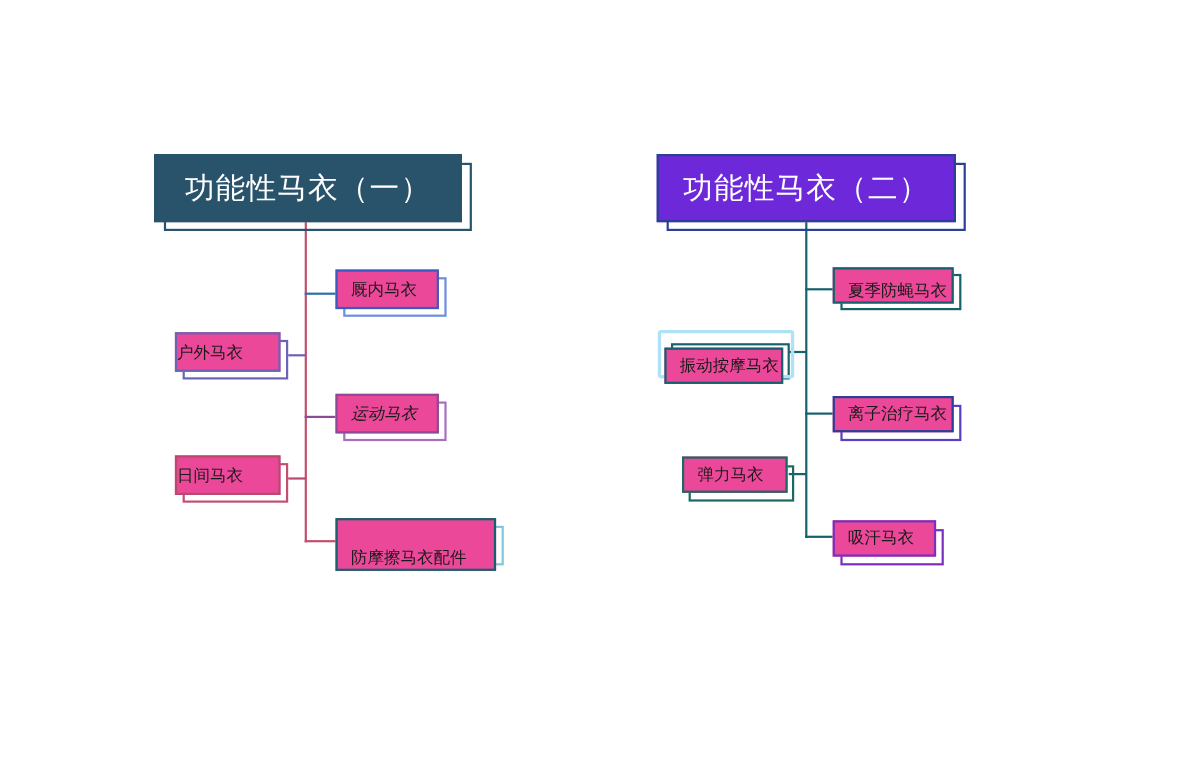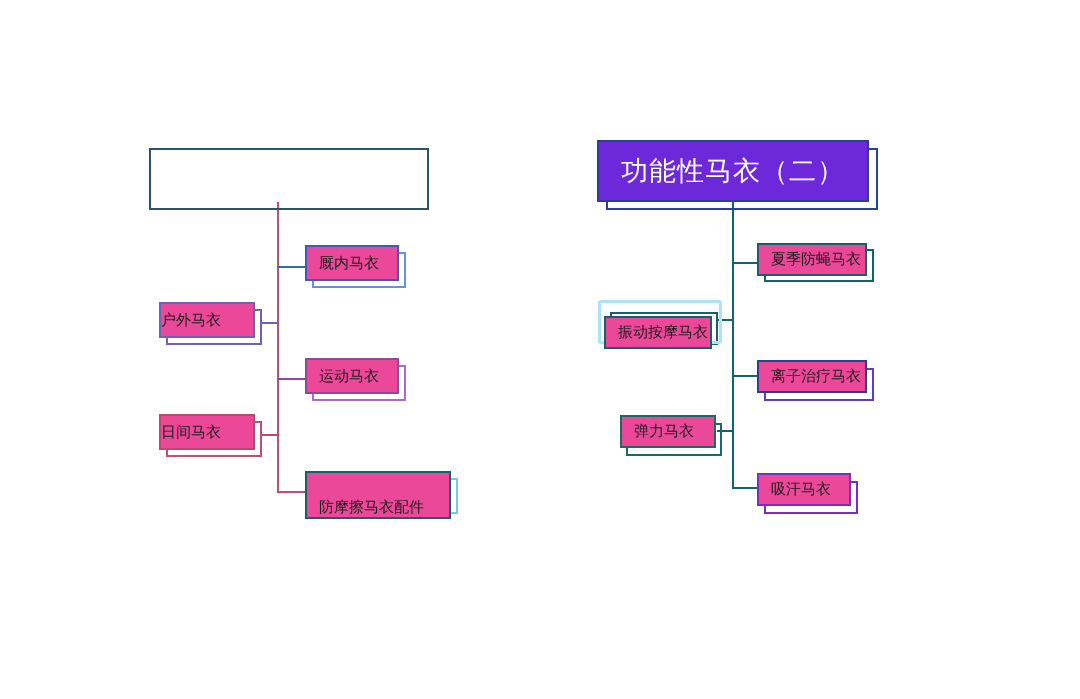--- a/index.html
+++ b/index.html
@@ -92,38 +92,41 @@
     text-align: left;
   }
 </style>
 </head>
 <body>
 
 <div id="canvas">
 
   <div class="title-shadow" style="left:149px; top:148px; width:280px; height:62px; border-color:#28536b;"></div>
 
+  <div class="title-node" style="left:140px; top:140px; width:280px; height:62px; background:#28536b; border-color:#28536b;">
+    <span class="label">功能性马衣（一）</span>
+  </div>
 
   <div class="line" style="left:277px; top:202px; width:2px; height:291px; background:#c0506f;"></div>
 
   <div class="line" style="left:277px; top:266px; width:28px; height:2px; background:#2f6ea8;"></div>
   <div class="shadow" style="left:312px; top:252px; width:94px; height:36px; border-color:#6b8ede;"></div>
   <div class="node" style="left:305px; top:245px; width:94px; height:36px; border-color:#3a5bbf;">
     <span class="label child-label">厩内马衣</span>
   </div>
 
   <div class="line" style="left:262px; top:322px; width:16px; height:2px; background:#6b64b5;"></div>
   <div class="shadow" style="left:166px; top:309px; width:96px; height:36px; border-color:#6b64b5;"></div>
   <div class="node" style="left:159px; top:302px; width:96px; height:36px; border-color:#6b64b5;">
     <span class="label child-label-center">户外马衣</span>
   </div>
 
   <div class="line" style="left:277px; top:378px; width:28px; height:2px; background:#8e4a96;"></div>
   <div class="shadow" style="left:312px; top:365px; width:94px; height:36px; border-color:#a86fc0;"></div>
-  <div class="node" style="left:305px; top:358px; width:94px; height:36px; border-color:#8e4a96;">
+  <div class="node" style="left:305px; top:358px; width:94px; height:36px; border-color:#8e4a96;font-style:italic;">
     <span class="label child-label">运动马衣</span>
   </div>
 
   <div class="line" style="left:262px; top:434px; width:16px; height:2px; background:#b94a6e;"></div>
   <div class="shadow" style="left:166px; top:421px; width:96px; height:36px; border-color:#c0506f;"></div>
   <div class="node" style="left:159px; top:414px; width:96px; height:36px; border-color:#b94a6e;">
     <span class="label child-label-center">日间马衣</span>
   </div>
 
   <div class="line" style="left:277px; top:491px; width:28px; height:2px; background:#c0506f;"></div>
@@ -135,21 +138,21 @@
   <div class="title-shadow" style="left:606px; top:148px; width:272px; height:62px; border-color:#2b3f94;"></div>
 
   <div class="title-node" style="left:597px; top:140px; width:272px; height:62px; background:#6d28d9; border-color:#2b3f94;">
     <span class="label">功能性马衣（二）</span>
   </div>
 
   <div class="line" style="left:732px; top:202px; width:2px; height:287px; background:#17616e;"></div>
 
   <div class="line" style="left:732px; top:262px; width:25px; height:2px; background:#17616e;"></div>
   <div class="shadow" style="left:764px; top:249px; width:110px; height:33px; border-color:#17616e;"></div>
-  <div class="node" style="left:757px; top:243px; width:110px; height:33px; border-color:#17616e;">
+  <div class="node" style="left:757px; top:243px; width:110px; height:33px; border-color:#17616e;align-items:flex-end;">
     <span class="label child-label">夏季防蝇马衣</span>
   </div>
 
   <div class="line" style="left:717px; top:319px; width:16px; height:2px; background:#17616e;"></div>
   <div class="glow" style="left:598px; top:300px; width:124px; height:44px;"></div>
   <div class="shadow" style="left:610px; top:312px; width:108px; height:33px; border-color:#17616e;"></div>
   <div class="node" style="left:604px; top:316px; width:108px; height:33px; border-color:#17616e;">
     <span class="label child-label">振动按摩马衣</span>
   </div>
 

